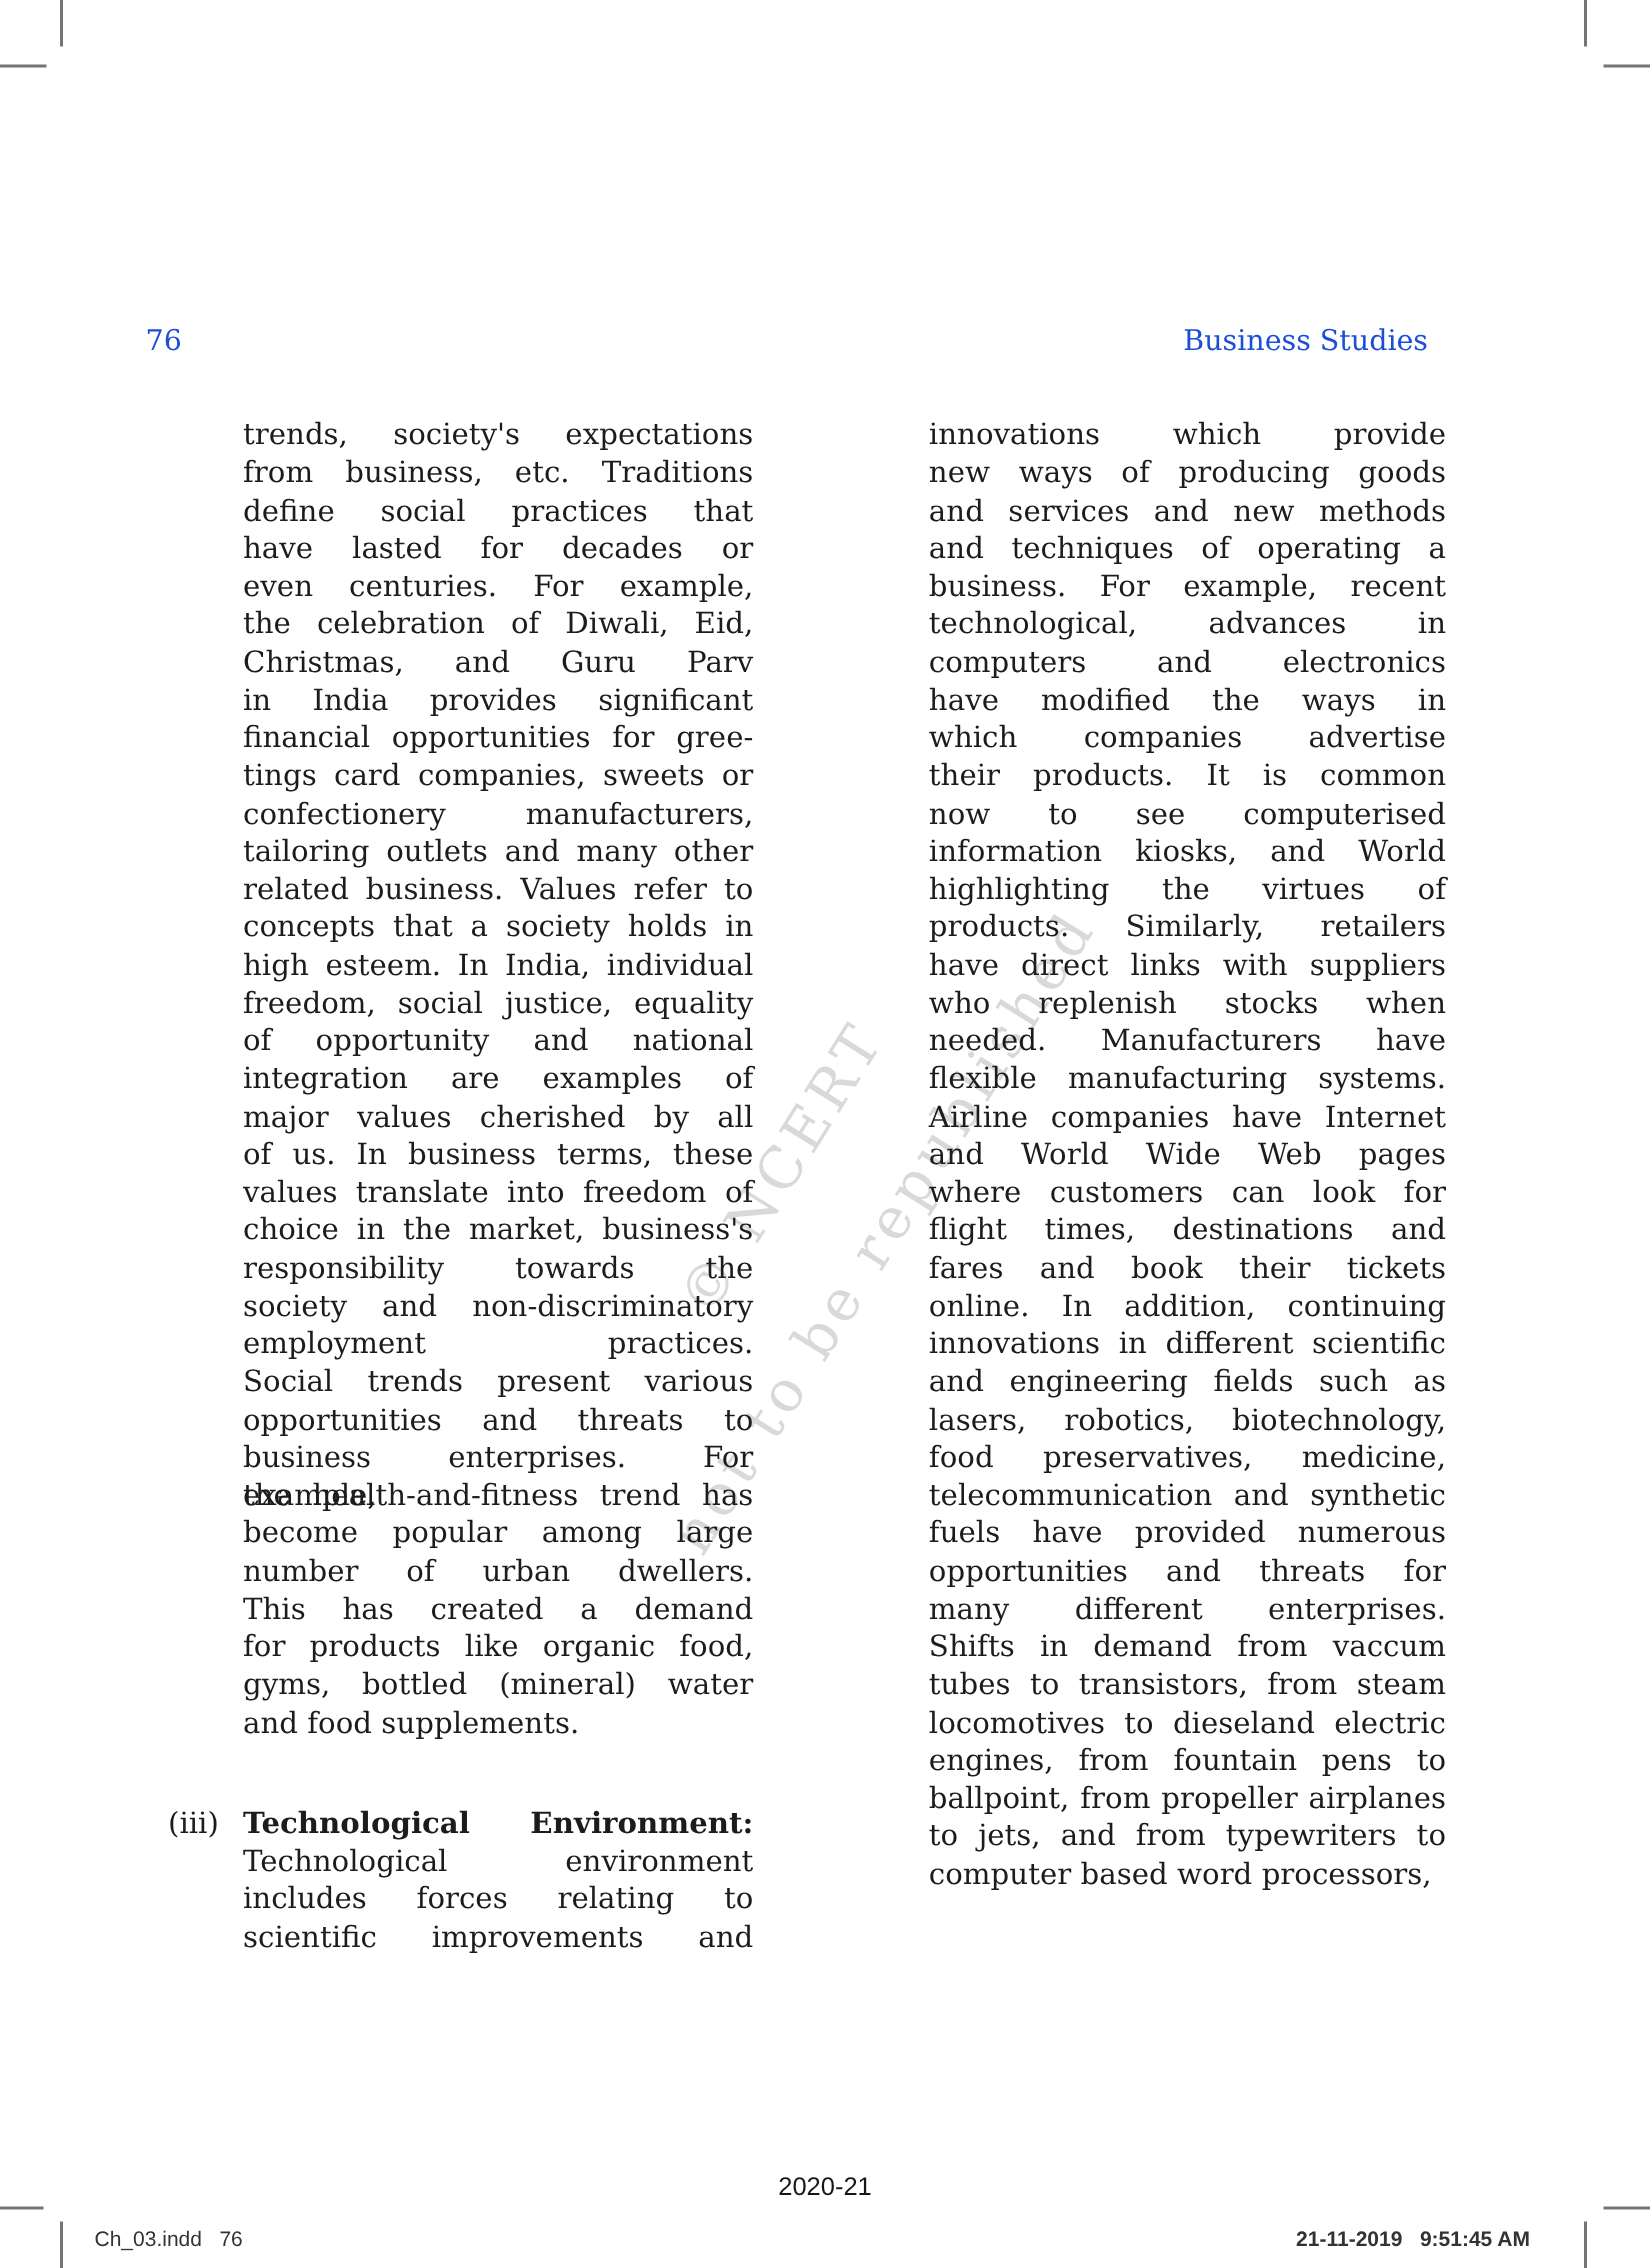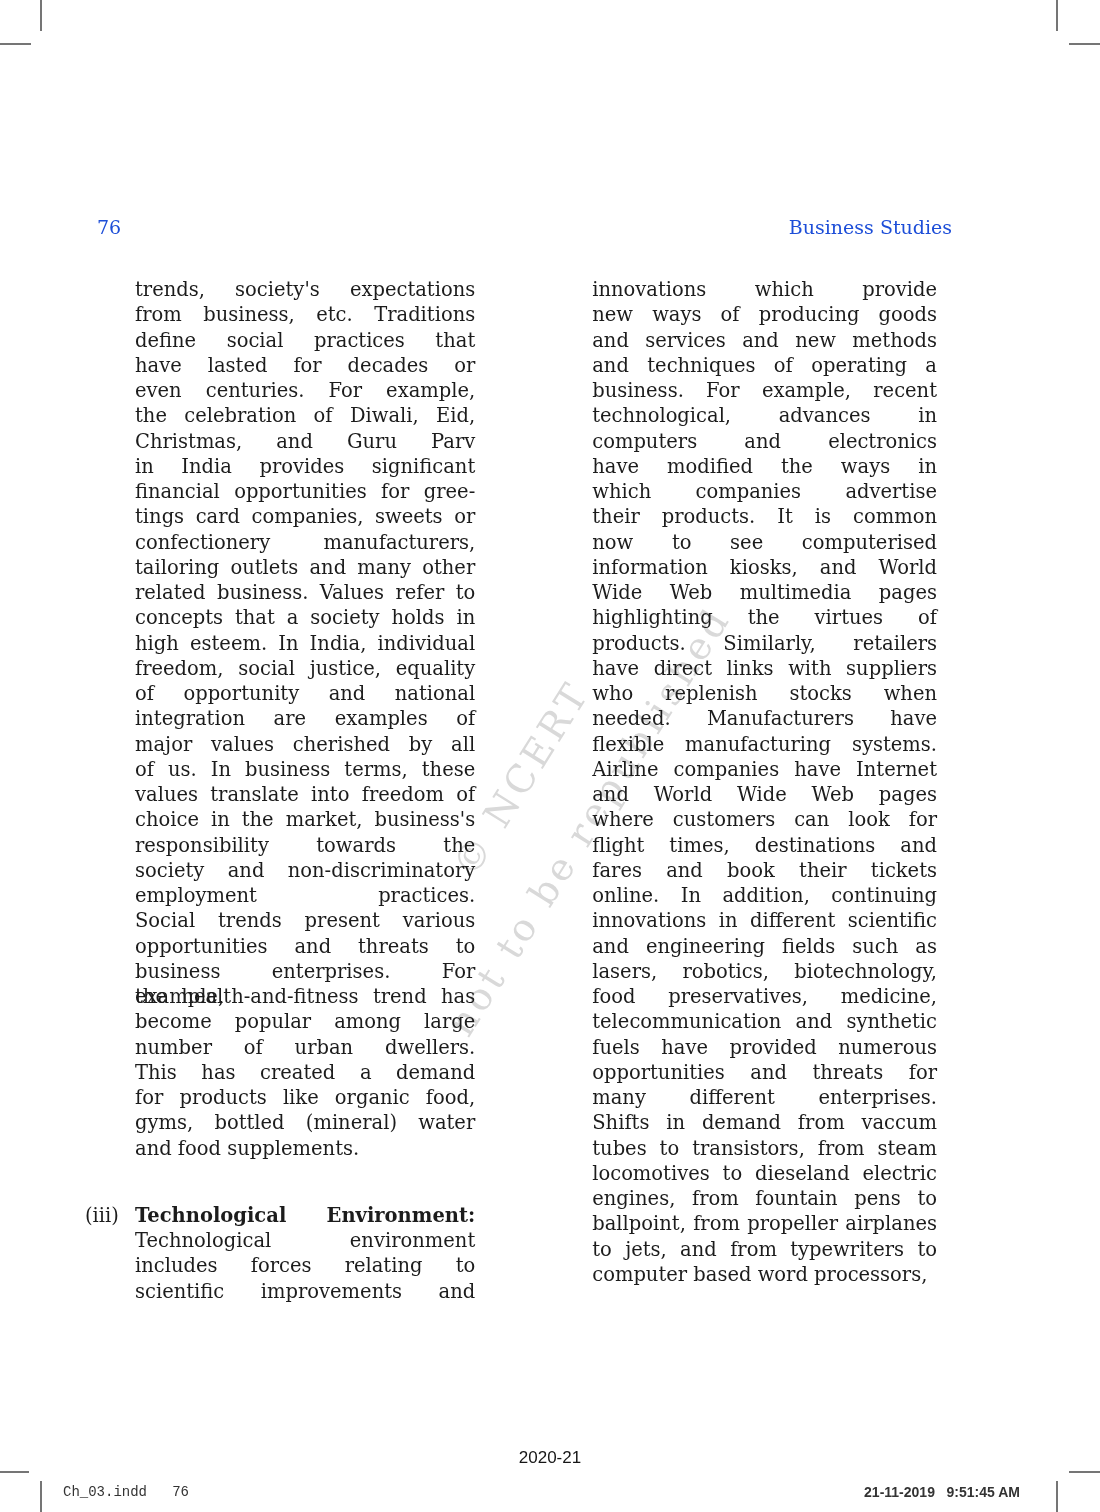--- a/index.html
+++ b/index.html
@@ -28,21 +28,21 @@
 
   
   .running-head{
     position:absolute;left:97px;top:214px;width:855px;z-index:1;
     display:flex;justify-content:space-between;
     font-size:19px;line-height:26px;color:#1d4ed8;
   }
 
   
   .columns{
-    position:absolute;left:85px;top:277px;width:852px;z-index:1;
+    position:absolute;left:112px;top:277px;width:852px;z-index:1;
     display:flex;gap:100px;
   }
   .col-left{width:412px;}
   .col-right{width:364px;margin-left:17px;}
   .line{
     font-size:19.5px;line-height:25.25px;height:25.25px;
     text-align:justify;text-align-last:justify;
   }
   .line.para-end{text-align-last:left;}
   .col-left .line{padding-left:50px;}
@@ -56,21 +56,21 @@
   
   .edition{
     position:absolute;left:0;top:1448px;width:1100px;z-index:1;
     text-align:center;font-family:"Liberation Sans", sans-serif;
     font-size:17px;color:#161616;
   }
   .printline{
     position:absolute;top:1484px;z-index:1;white-space:pre;
     font-family:"Liberation Sans", sans-serif;font-size:14px;color:#333333;
   }
-  .printline.left{left:63px;font-family:Liberation Mono, monospace;}
+  .printline.left{left:63px;}
   .printline.right{right:80px;font-weight:bold;}
 </style>
 </head>
 <body>
 
 <div class="crop tl-v"></div>
 <div class="crop tl-h"></div>
 <div class="crop tr-v"></div>
 <div class="crop tr-h"></div>
 <div class="crop bl-v"></div>
@@ -144,21 +144,20 @@
         <div class="line">and services and new methods</div>
         <div class="line">and techniques of operating a</div>
         <div class="line">business. For example, recent</div>
         <div class="line">technological, advances in</div>
         <div class="line">computers and electronics</div>
         <div class="line">have modified the ways in</div>
         <div class="line">which companies advertise</div>
         <div class="line">their products. It is common</div>
         <div class="line">now to see computerised</div>
         <div class="line">information kiosks, and World</div>
-        <div class="line">Wide Web multimedia pages</div>
         <div class="line">highlighting the virtues of</div>
         <div class="line">products. Similarly, retailers</div>
         <div class="line">have direct links with suppliers</div>
         <div class="line">who replenish stocks when</div>
         <div class="line">needed. Manufacturers have</div>
         <div class="line">flexible manufacturing systems.</div>
         <div class="line">Airline companies have Internet</div>
         <div class="line">and World Wide Web pages</div>
         <div class="line">where customers can look for</div>
         <div class="line">flight times, destinations and</div>

